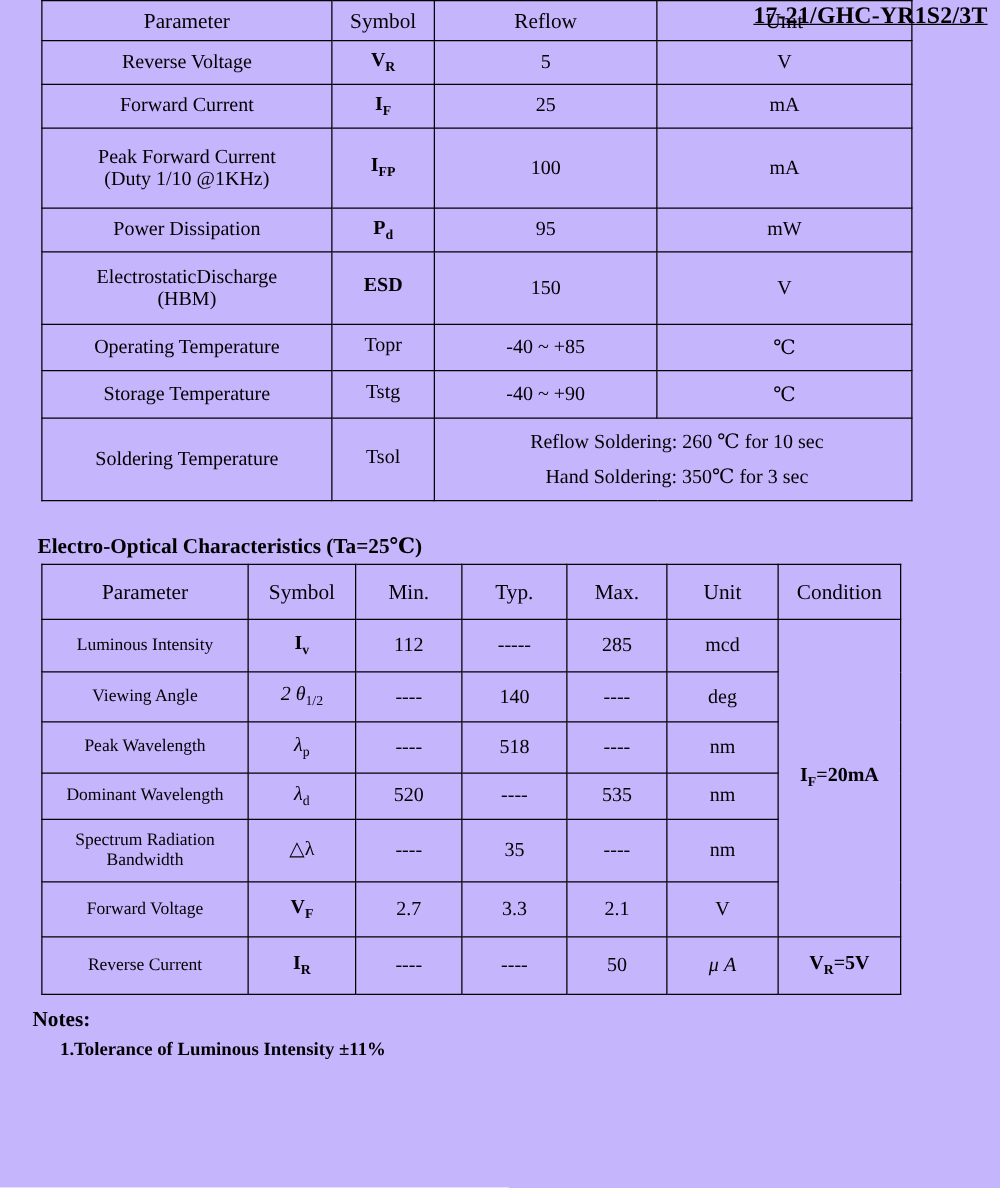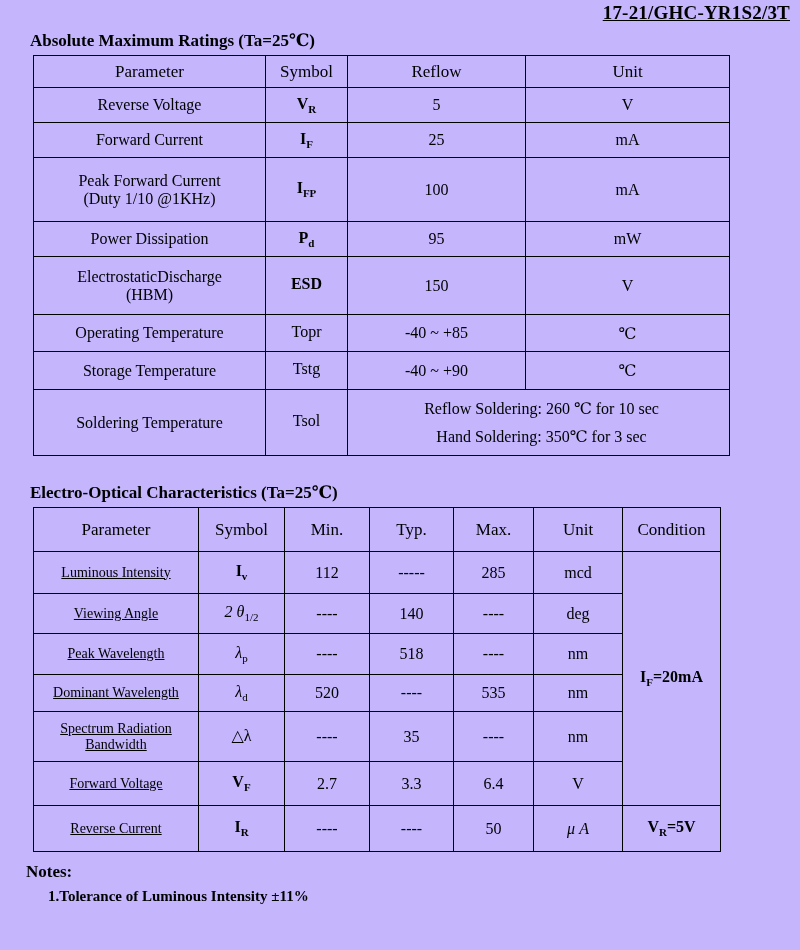--- a/index.html
+++ b/index.html
@@ -12,21 +12,21 @@
   .sec2-title{padding-top:26px;}
   table{border-collapse:collapse;margin-left:33px;table-layout:fixed;}
   .t1{width:696px;}
   .t2{width:687px;}
   td,th{border:1.5px solid #000;text-align:center;vertical-align:middle;
     font-weight:normal;padding:2px 4px;box-sizing:border-box;}
   .t1 th{font-size:17px;height:32px;}
   .t1 td{font-size:16px;}
   .t2 th{font-size:17px;height:44px;}
   .t2 td{font-size:16px;}
-  .t2 .param{font-size:14px;text-decoration:underline;}
+  .t2 .param{font-size:14px;}
   .t1 .param{font-size:16px;}
   .sym-bold{font-weight:bold;}
   sub{font-size:11px;font-weight:bold;}
   sub.plain{font-weight:normal;}
   .h35{height:35px;} .h64{height:64px;} .h58{height:58px;} .h37{height:37px;}
   .h38{height:38px;} .h66{height:66px;}
   .r42{height:42px;} .r40{height:40px;} .r41{height:41px;} .r37b{height:37px;}
   .r50{height:50px;} .r44{height:44px;} .r46{height:46px;}
   .solder-cell{text-align:center;padding-left:10px;font-size:16px;}
   .solder-cell div{line-height:1.7;}
@@ -37,21 +37,20 @@
   .note-item{font-size:15px;font-weight:bold;margin:6px 0 0 22px;}
   .greek{font-style:italic;}
 </style>
 </head>
 <body>
 
 <div class="page">
 
   <div class="doc-number">17-21/GHC-YR1S2/3T</div>
 
-  <div class="sec-title sec1-title">Absolute Maximum Ratings (Ta=25℃)</div>
 
   <table class="t1">
     <colgroup>
         <col style="width:232px">
         <col style="width:82px">
         <col style="width:178px">
         <col style="width:204px">
       </colgroup>
     <tbody>
         <tr>
@@ -183,21 +182,21 @@
       <td>----</td>
       <td>35</td>
       <td>----</td>
       <td>nm</td>
     </tr>
     <tr class="r44">
       <td class="param">Forward Voltage</td>
       <td><span class="sym-bold">V</span><sub>F</sub></td>
       <td>2.7</td>
       <td>3.3</td>
-      <td>6.4</td>
+      <td>2.1</td>
       <td>V</td>
     </tr>
     <tr class="r46">
       <td class="param">Reverse Current</td>
       <td><span class="sym-bold">I</span><sub>R</sub></td>
       <td>----</td>
       <td>----</td>
       <td>50</td>
       <td class="italic">μ A</td>
       <td class="cond"><span>V</span><sub>R</sub><span>=5V</span></td>

